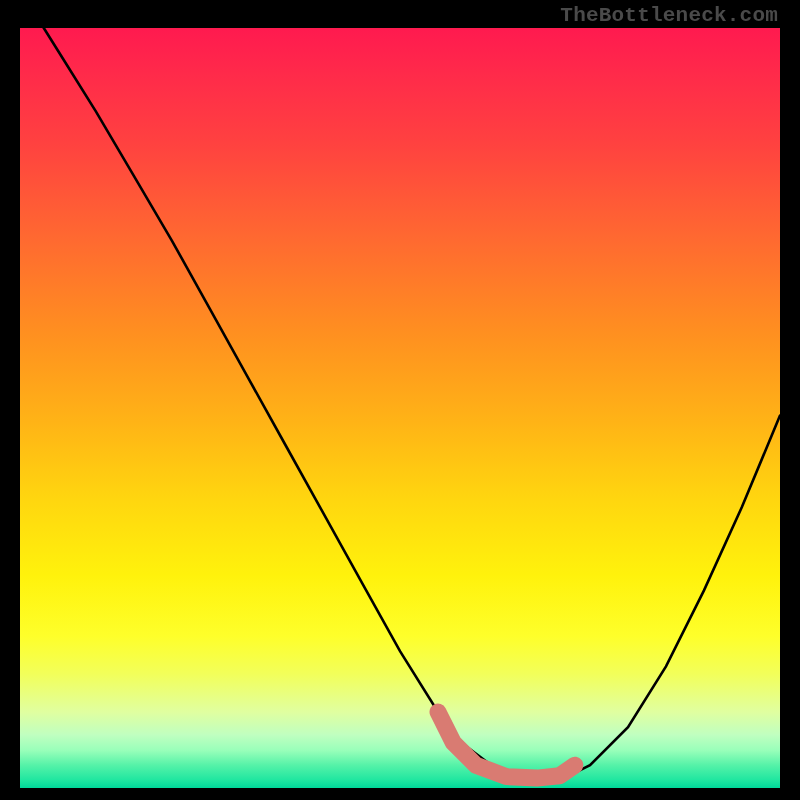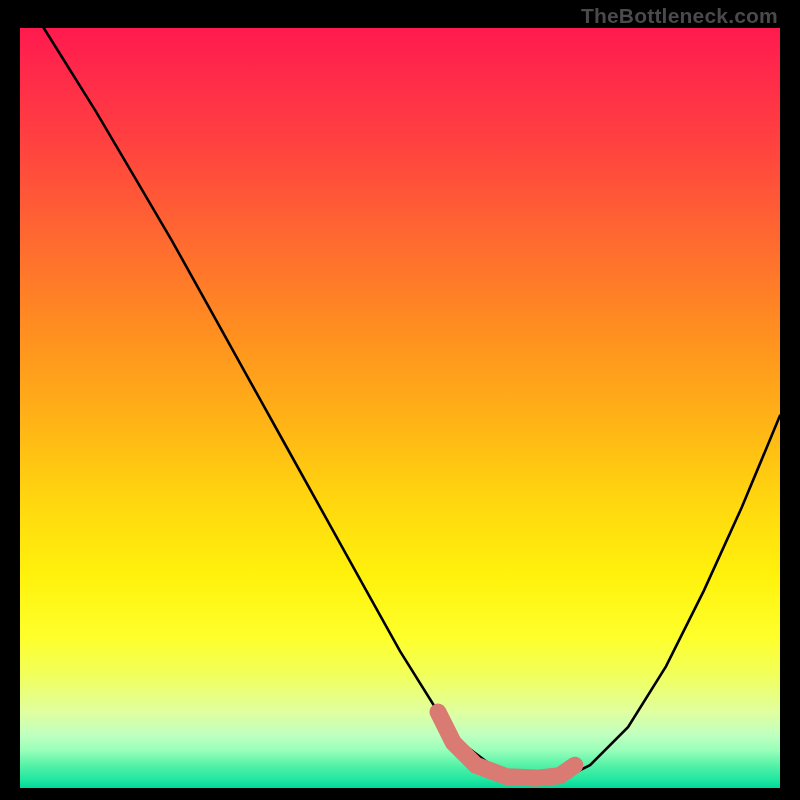--- a/index.html
+++ b/index.html
@@ -47,20 +47,21 @@
     );
   }
   .attribution {
     position: absolute;
     top: 4px;
     right: 22px;
     color: #4a4a4a;
     font-size: 21px;
     font-weight: bold;
     letter-spacing: 0.2px;
+    font-family: Liberation Mono, monospace;
   }
   svg.curve {
     position: absolute;
     left: 0;
     top: 0;
     width: 760px;
     height: 760px;
     overflow: visible;
   }
 </style>

